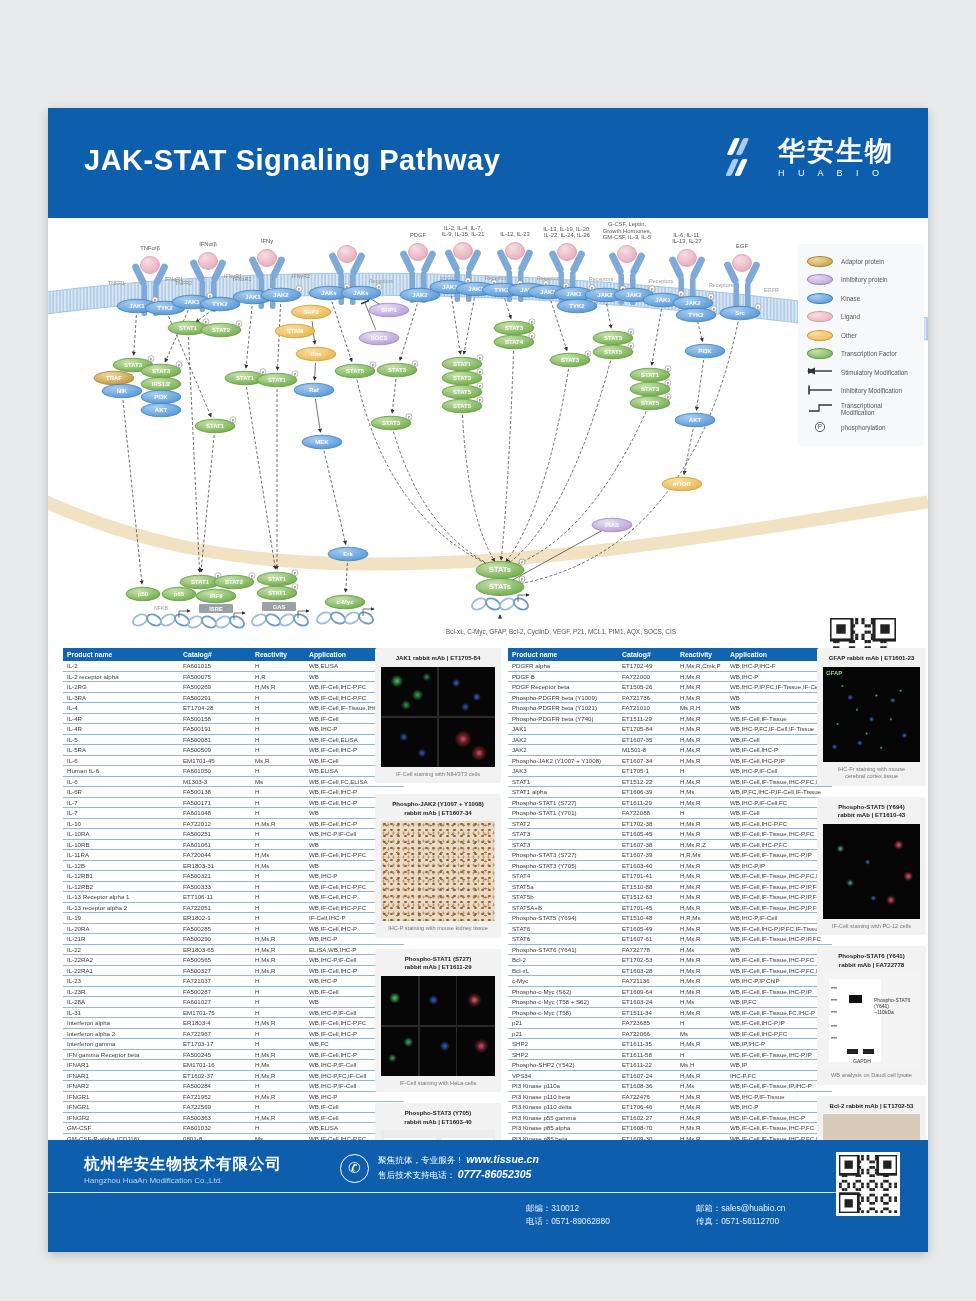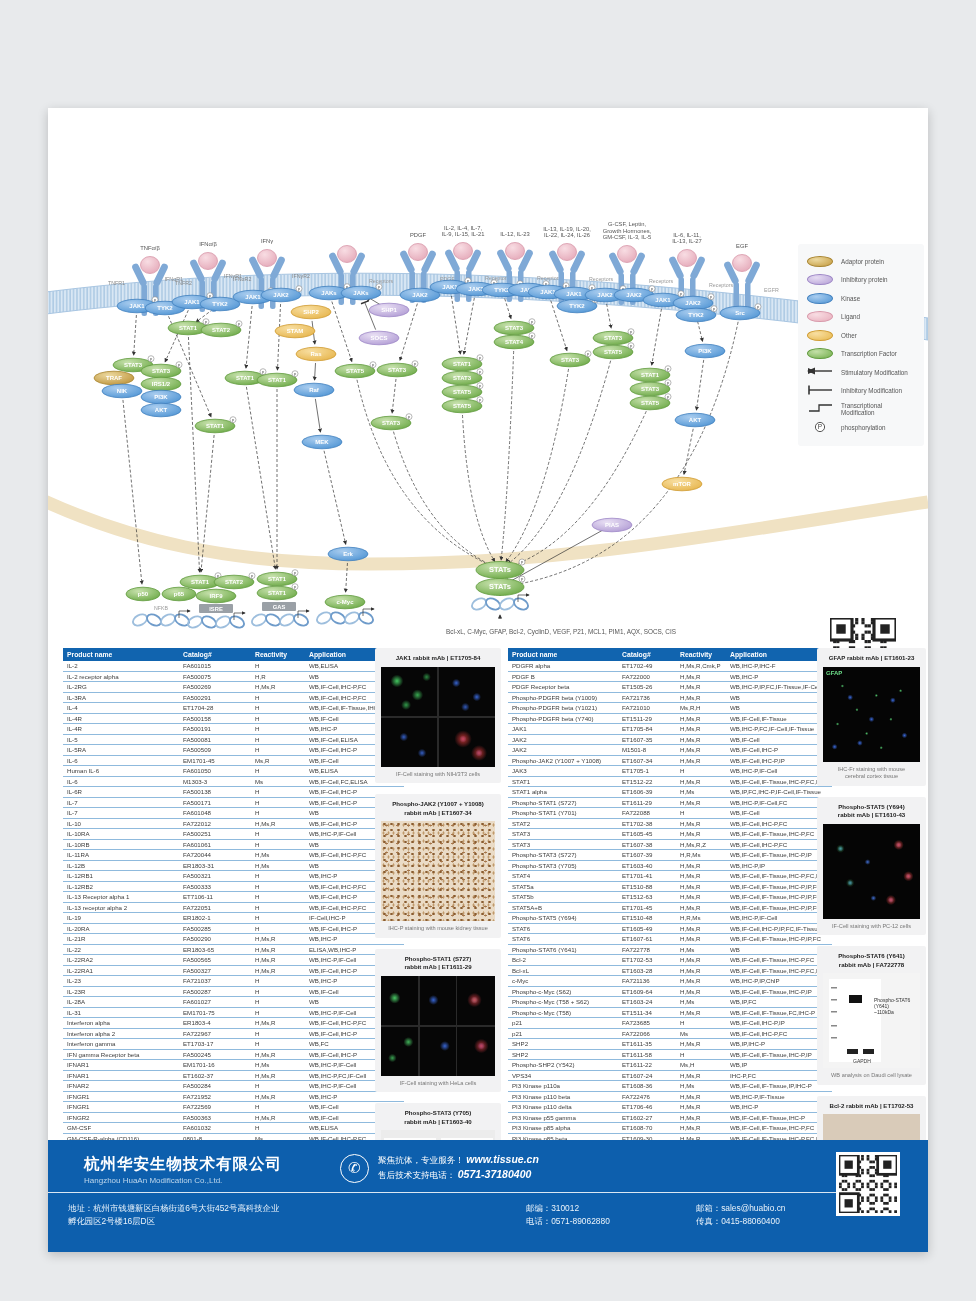--- a/index.html
+++ b/index.html
@@ -150,20 +150,37 @@
   .ft-line{position:absolute;left:0;top:52px;width:810px;height:1px;background:rgba(255,255,255,.85)}
   .ft-col{position:absolute;top:62px;font-size:8.4px;line-height:13px;color:#eaf3fb;white-space:pre-line}
   .ft-c1{left:20px}.ft-c2{left:478px}.ft-c3{left:648px}
   .ft-qr{position:absolute;right:28px;top:12px;width:64px;height:64px;background:#fff;padding:3px;box-sizing:border-box}
 </style>
 </head>
 <body>
 
 <div class="poster">
 
+  <div class="hd">
+    <div class="hd-title">JAK-STAT Signaling  Pathway</div>
+    <div class="logo">
+      <svg width="46" height="46" viewBox="0 0 46 46">
+        <g transform="skewX(-24)">
+          <rect x="14" y="4" width="6" height="17" rx="2" fill="#ffffff"></rect>
+          <rect x="23" y="4" width="6" height="17" rx="2" fill="#aacbec"></rect>
+          <rect x="22" y="25" width="6" height="17" rx="2" fill="#aacbec"></rect>
+          <rect x="31" y="25" width="6" height="17" rx="2" fill="#ffffff"></rect>
+        </g>
+      </svg>
+      <div>
+        <div class="logo-cn">华安生物</div>
+        <div class="logo-en">H U A B I O</div>
+      </div>
+    </div>
+  </div>
 
   <div class="dg">
     <svg id="pathway-svg" width="880" height="430" viewBox="0 0 880 430">
       <defs>
         <radialGradient id="gk" cx="38%" cy="30%" r="80%">
             <stop offset="0%" stop-color="#aacdef"></stop>
             <stop offset="100%" stop-color="#4e94d4"></stop>
           </radialGradient>
         <radialGradient id="gt" cx="38%" cy="30%" r="80%">
             <stop offset="0%" stop-color="#c8e2ae"></stop>
@@ -1622,29 +1639,27 @@
   <div class="ft">
     <div class="ft-cn">杭州华安生物技术有限公司</div>
     <div class="ft-en">Hangzhou HuaAn Modification Co.,Ltd.</div>
     <div class="ft-phone">✆</div>
     <div class="ft-s1">
       <span>聚焦抗体，专业服务！</span>
       <b>www.tissue.cn</b>
     </div>
     <div class="ft-s2">
       <span>售后技术支持电话：</span>
-      <b>0571-37180400</b>
+      <b>0777-86052305</b>
     </div>
     <div class="ft-line"></div>
-    <div class="ft-col ft-c1">地址：杭州市钱塘新区白杨街道6号大街452号高科技企业
-孵化园区2号楼16层D区</div>
     <div class="ft-col ft-c2">邮编：310012
 电话：0571-89062880</div>
     <div class="ft-col ft-c3">邮箱：sales@huabio.cn
-传真：0415-88060400</div>
+传真：0571-56112700</div>
     <div class="ft-qr">
       <svg id="qr2" width="58" height="58" viewBox="0 0 21 21">
           <rect x="0" y="10" width="1" height="1" fill="#222"></rect>
           <rect x="0" y="11" width="1" height="1" fill="#222"></rect>
           <rect x="1" y="7" width="1" height="1" fill="#222"></rect>
           <rect x="1" y="9" width="1" height="1" fill="#222"></rect>
           <rect x="1" y="12" width="1" height="1" fill="#222"></rect>
           <rect x="2" y="7" width="1" height="1" fill="#222"></rect>
           <rect x="2" y="9" width="1" height="1" fill="#222"></rect>
           <rect x="2" y="12" width="1" height="1" fill="#222"></rect>

